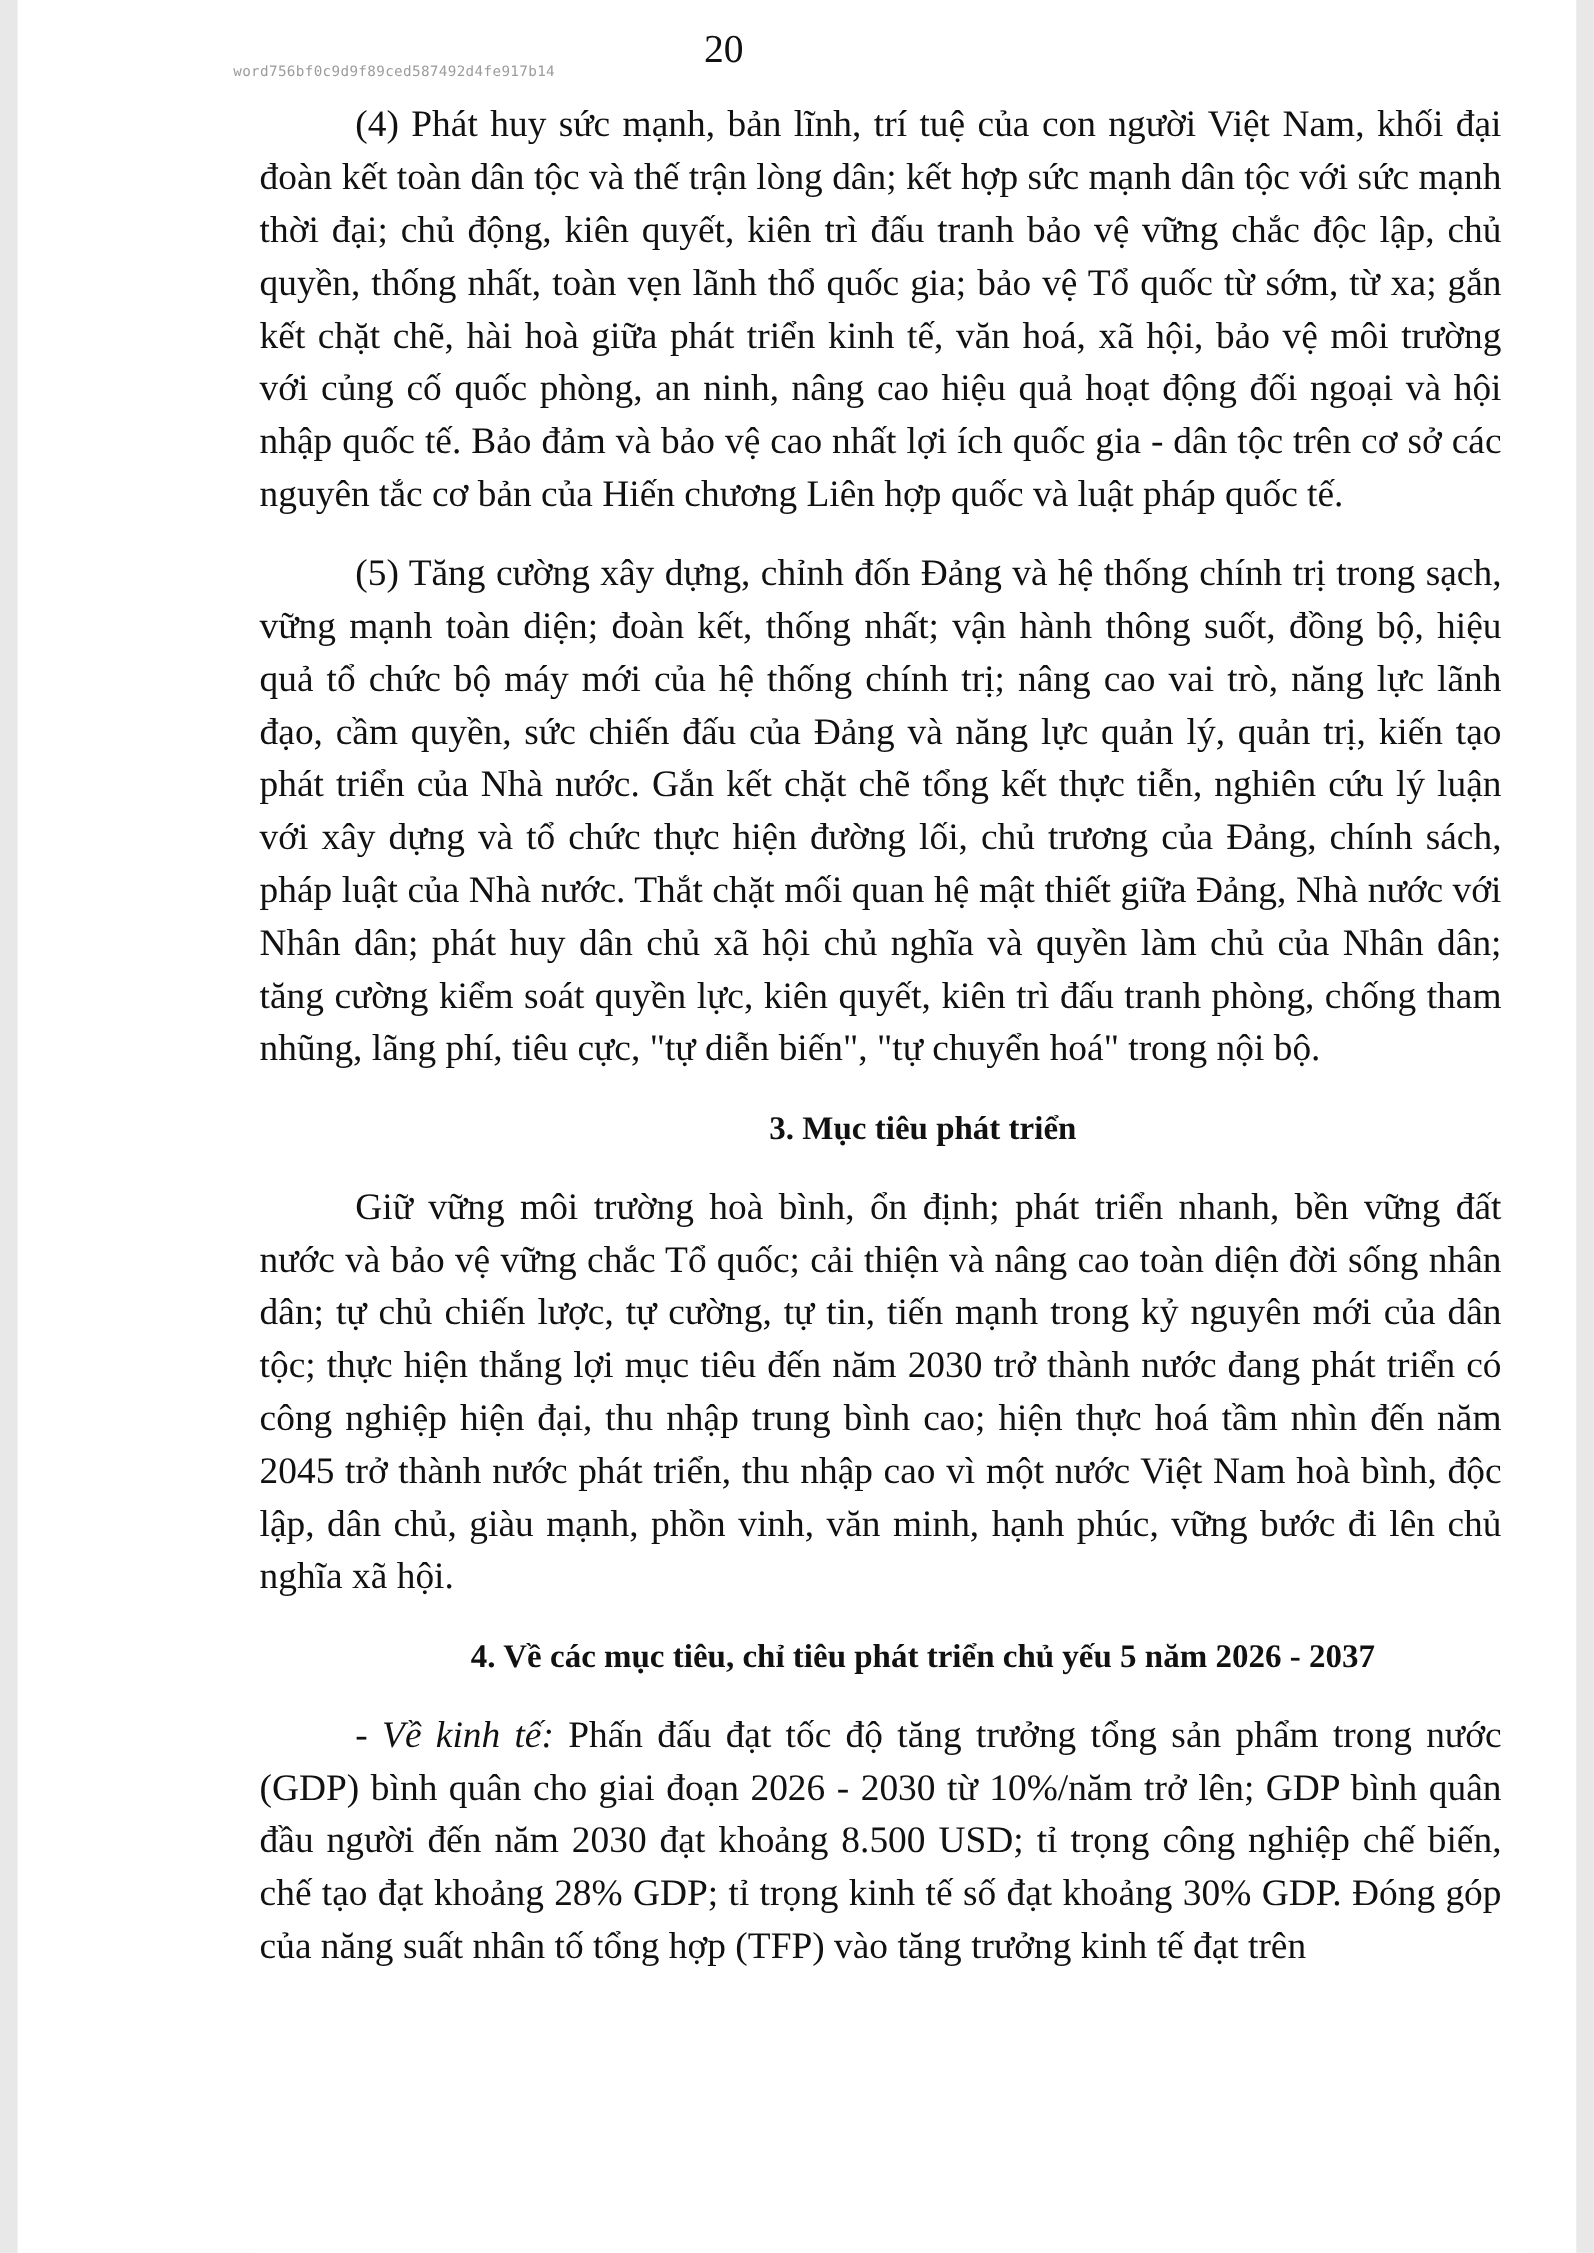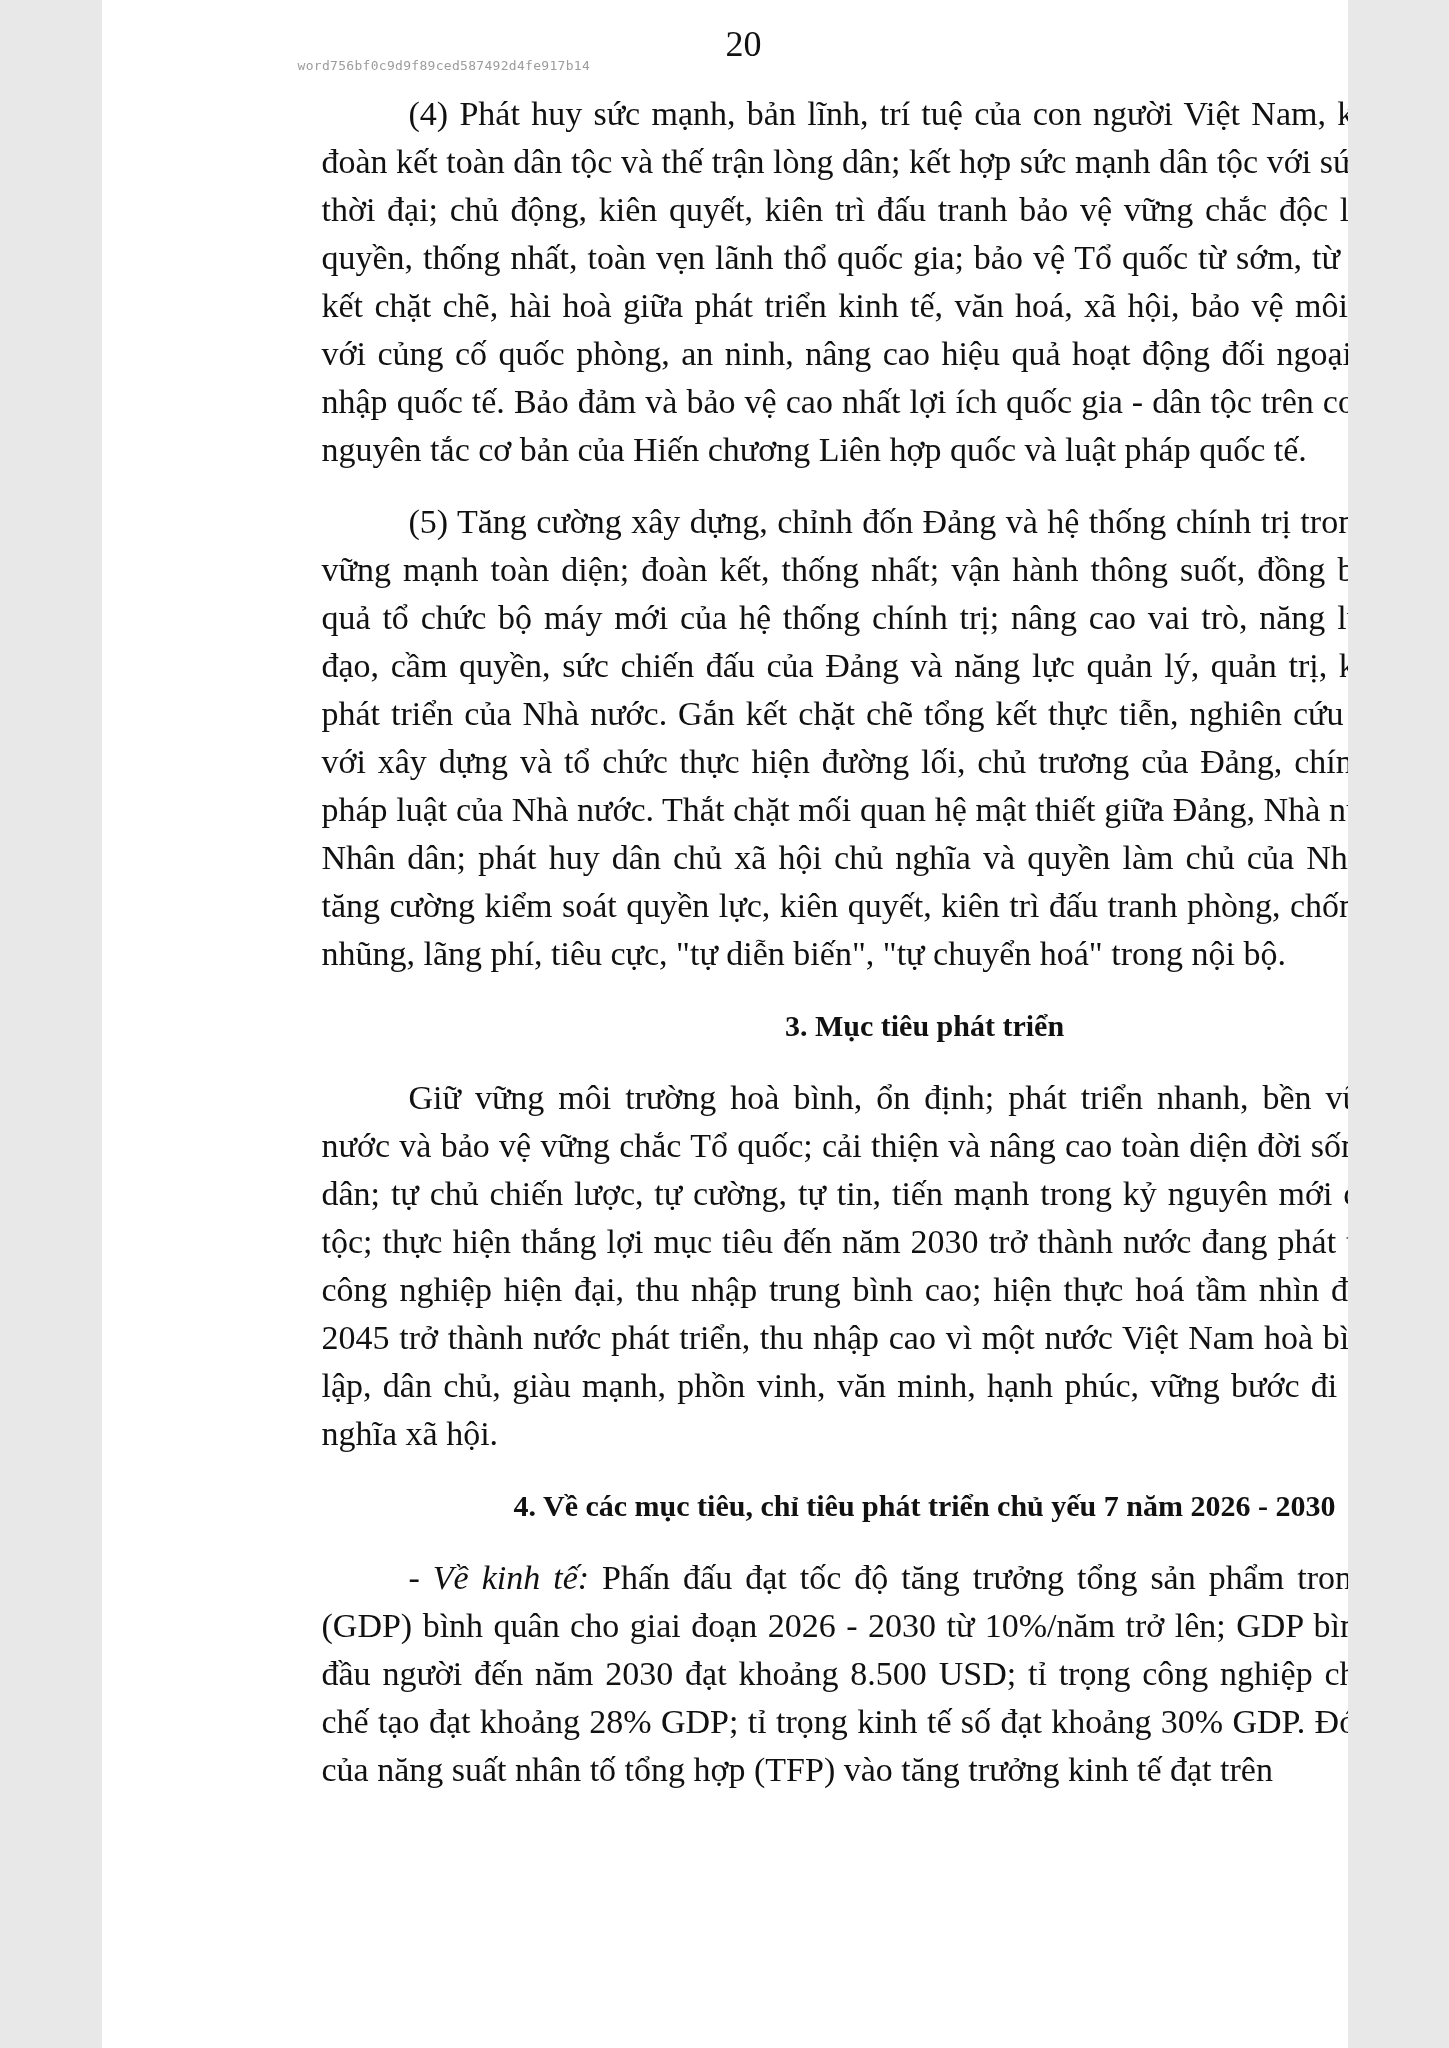--- a/index.html
+++ b/index.html
@@ -2,21 +2,21 @@
 <html lang="vi"><head>
 <meta charset="utf-8">
 <style>
   html, body { margin: 0; padding: 0; }
   body {
     background: #e8e8e8;
     font-family: "Liberation Serif", "DejaVu Serif", serif;
   }
   .page {
     position: relative;
-    width: 1246px;
+    width: 1417px;
     height: 2048px;
     margin: 0 auto;
     background: #ffffff;
     overflow: hidden;
     color: #111111;
   }
   .watermark {
     position: absolute;
     left: 196px;
     top: 58px;
@@ -74,18 +74,18 @@
   <div class="content">
 
     <p class="body-para">(4) Phát huy sức mạnh, bản lĩnh, trí tuệ của con người Việt Nam, khối đại đoàn kết toàn dân tộc và thế trận lòng dân; kết hợp sức mạnh dân tộc với sức mạnh thời đại; chủ động, kiên quyết, kiên trì đấu tranh bảo vệ vững chắc độc lập, chủ quyền, thống nhất, toàn vẹn lãnh thổ quốc gia; bảo vệ Tổ quốc từ sớm, từ xa; gắn kết chặt chẽ, hài hoà giữa phát triển kinh tế, văn hoá, xã hội, bảo vệ môi trường với củng cố quốc phòng, an ninh, nâng cao hiệu quả hoạt động đối ngoại và hội nhập quốc tế.  Bảo đảm và bảo vệ cao nhất lợi ích quốc gia - dân tộc trên cơ sở các nguyên tắc cơ bản của Hiến chương Liên hợp quốc và luật pháp quốc tế.</p>
 
     <p class="body-para">(5) Tăng cường xây dựng, chỉnh đốn Đảng và hệ thống chính trị trong sạch, vững mạnh toàn diện; đoàn kết, thống nhất; vận hành thông suốt, đồng bộ, hiệu quả tổ chức bộ máy mới của hệ thống chính trị; nâng cao vai trò, năng lực lãnh đạo, cầm quyền, sức chiến đấu của Đảng và năng lực quản lý, quản trị, kiến tạo phát triển của Nhà nước. Gắn kết chặt chẽ tổng kết thực tiễn, nghiên cứu lý luận với xây dựng và tổ chức thực hiện đường lối, chủ trương của Đảng, chính sách, pháp luật của Nhà nước. Thắt chặt mối quan hệ mật thiết giữa Đảng, Nhà nước với Nhân dân; phát huy dân chủ xã hội chủ nghĩa và quyền làm chủ của Nhân dân; tăng cường kiểm soát quyền lực, kiên quyết, kiên trì đấu tranh phòng, chống tham nhũng, lãng phí, tiêu cực, "tự diễn biến", "tự chuyển hoá" trong nội bộ.</p>
 
     <h2 class="doc-heading">3. Mục tiêu phát triển</h2>
 
     <p class="body-para">Giữ vững môi trường hoà bình, ổn định; phát triển nhanh, bền vững đất nước và bảo vệ vững chắc Tổ quốc; cải thiện và nâng cao toàn diện đời sống nhân dân; tự chủ chiến lược, tự cường, tự tin, tiến mạnh trong kỷ nguyên mới của dân tộc; thực hiện thắng lợi mục tiêu đến năm 2030 trở thành nước đang phát triển có công nghiệp hiện đại, thu nhập trung bình cao; hiện thực hoá tầm nhìn đến năm 2045 trở thành nước phát triển, thu nhập cao vì một nước Việt Nam hoà bình, độc lập, dân chủ, giàu mạnh, phồn vinh, văn minh, hạnh phúc, vững bước đi lên chủ nghĩa xã hội.</p>
 
-    <h2 class="doc-heading">4. Về các mục tiêu, chỉ tiêu phát triển chủ yếu 7 năm 2026 - 2030</h2>
+    <h2 class="doc-heading">4. Về các mục tiêu, chỉ tiêu phát triển chủ yếu 5 năm 2026 - 2037</h2>
 
     <p class="body-para last"><span class="lead-italic">- Về kinh tế:</span><span> Phấn đấu đạt tốc độ tăng trưởng tổng sản phẩm trong nước (GDP) bình quân cho giai đoạn 2026 - 2030 từ 10%/năm trở lên; GDP bình quân đầu người đến năm 2030 đạt khoảng 8.500 USD; tỉ trọng công nghiệp chế biến, chế tạo đạt khoảng 28% GDP; tỉ trọng kinh tế số đạt khoảng 30% GDP. Đóng góp của năng suất nhân tố tổng hợp (TFP) vào tăng trưởng kinh tế đạt trên</span></p>
 
   </div>
 </div>
 
 </body></html>

